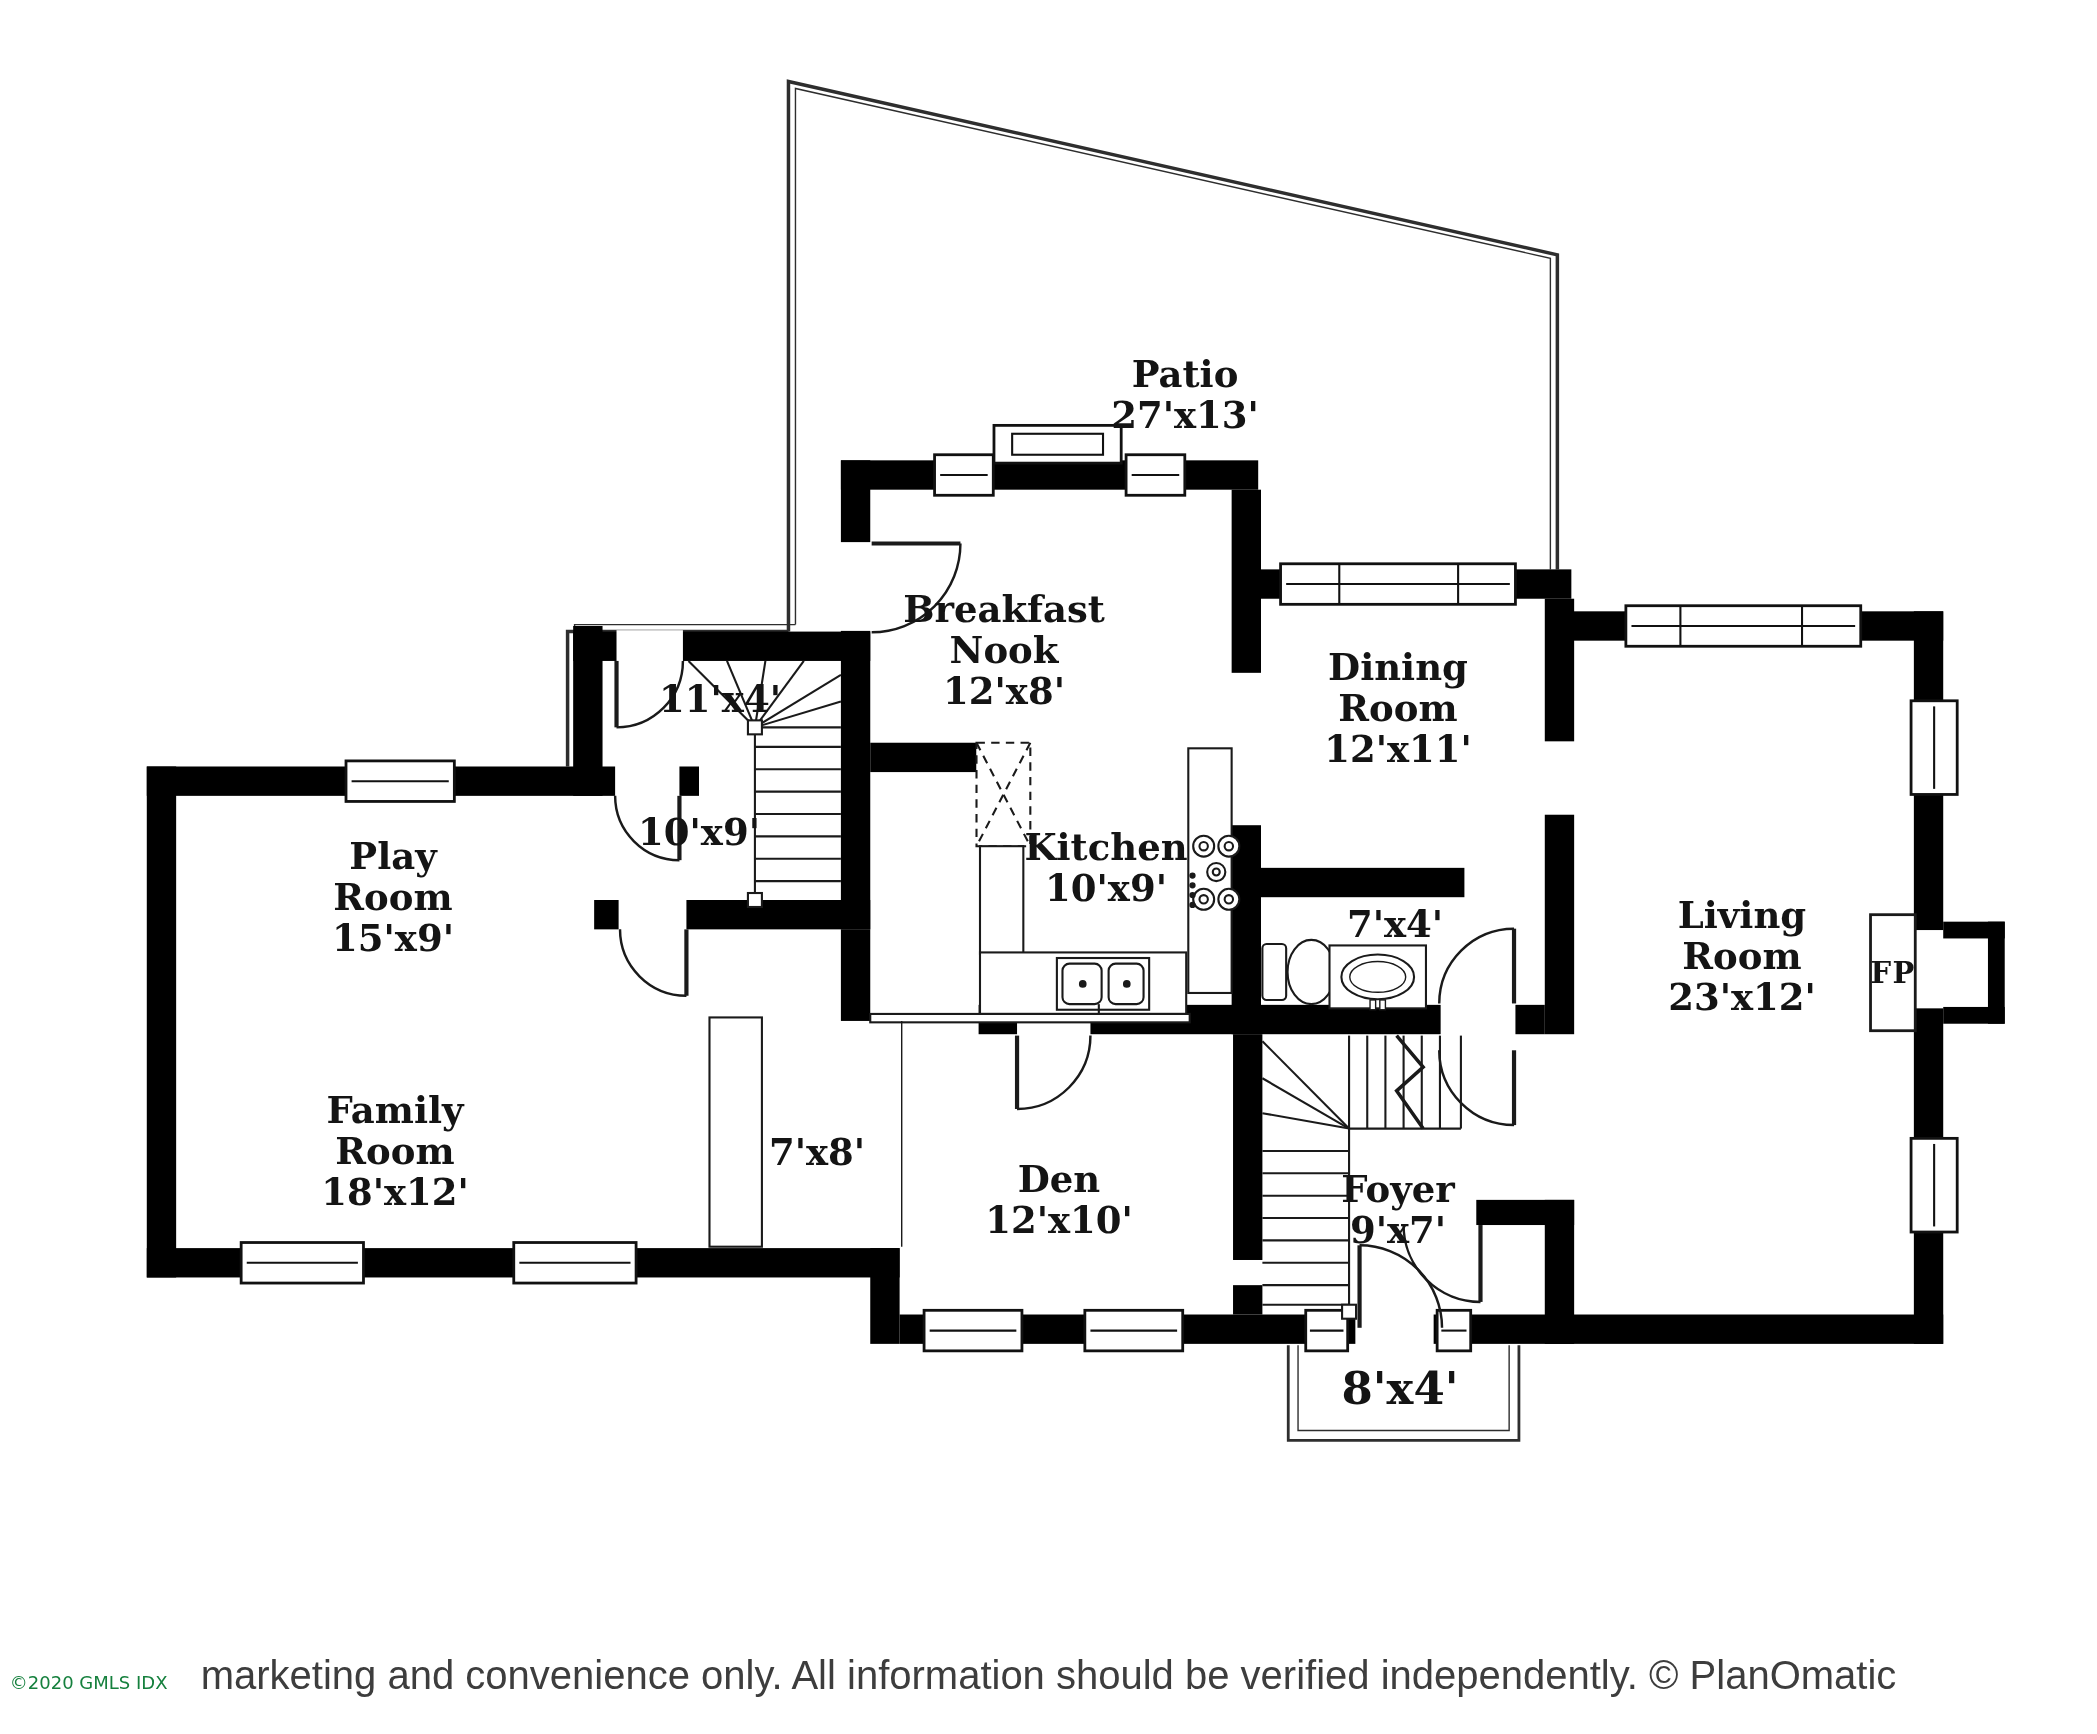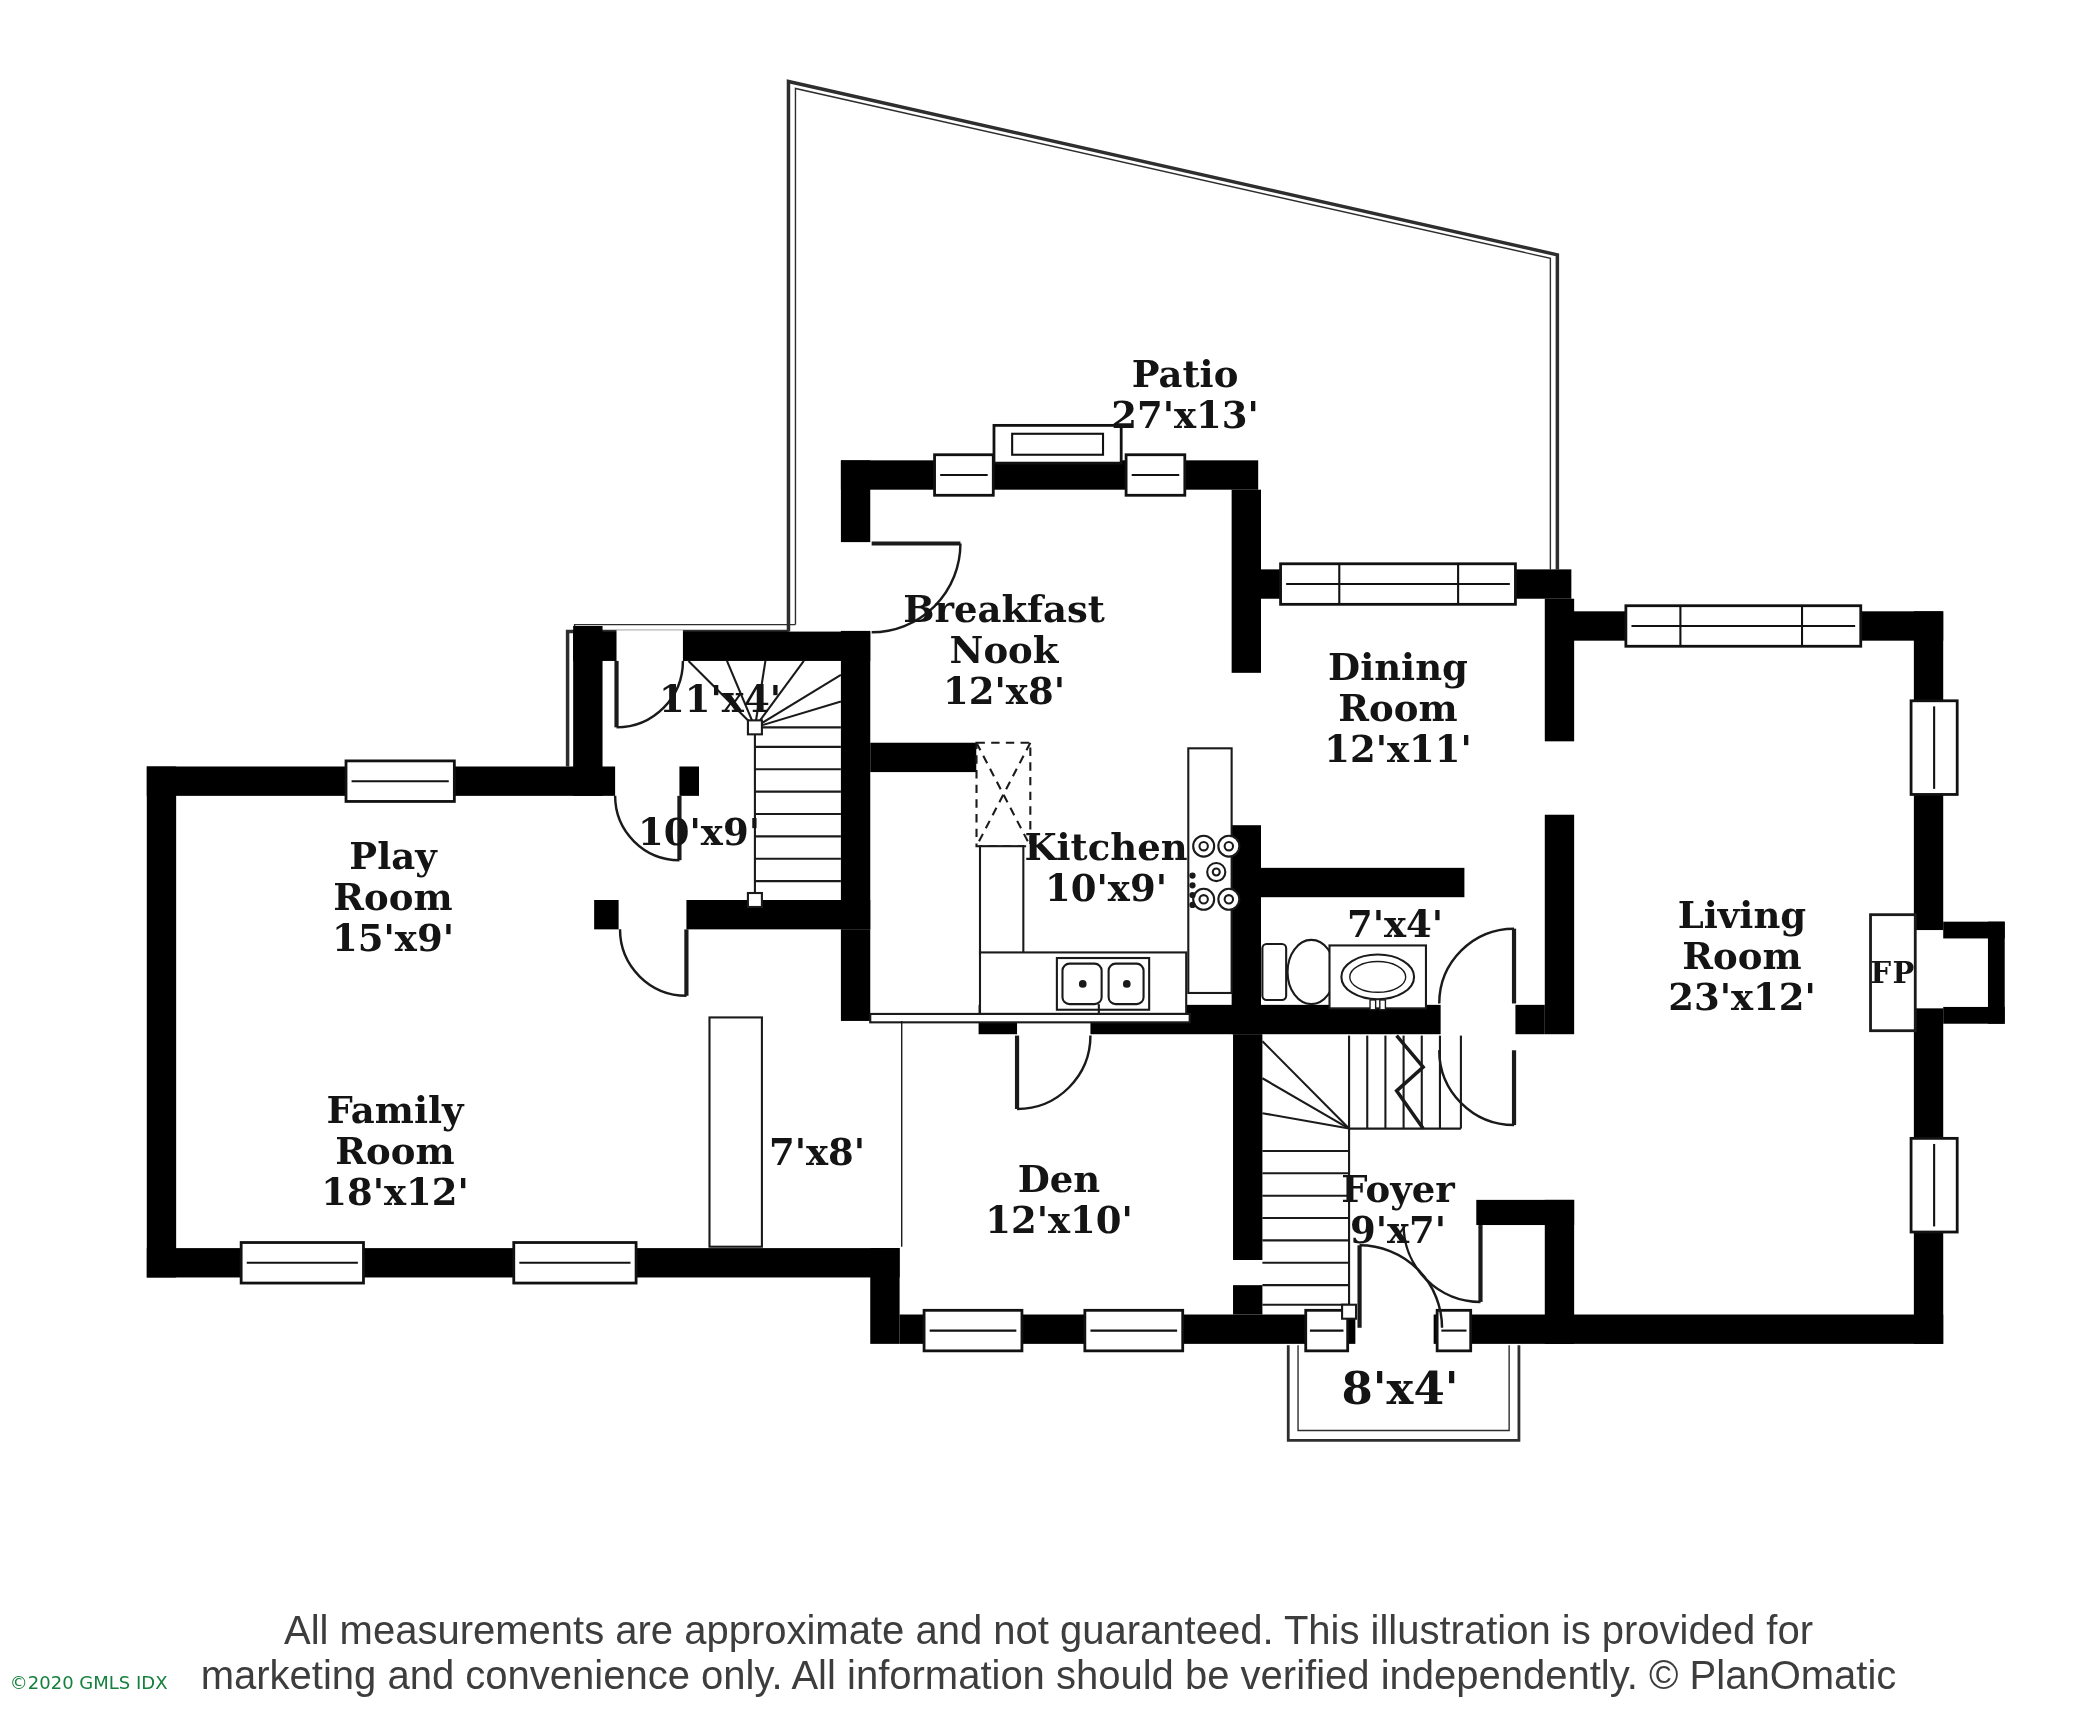--- a/index.html
+++ b/index.html
@@ -353,18 +353,17 @@
 
   <div class="room-label" style="left:1398px;top:1210px">
     <div>Foyer</div>
     <div>9'x7'</div>
   </div>
 
   <div class="room-label lg" style="left:1400px;top:1388px">
     <div>8'x4'</div>
   </div>
 
-  <div class="footer-line" style="top:1608px">All measurements are approximate and not guaranteed. This illustration is provided for</div>
   <div class="footer-line" style="top:1653px">marketing and convenience only. All information should be verified independently. © PlanOmatic</div>
   <div class="tiny-credit" style="left:9.8px;top:1672px">©2020 GMLS IDX</div>
 
 </div>
 
 
 </body></html>

